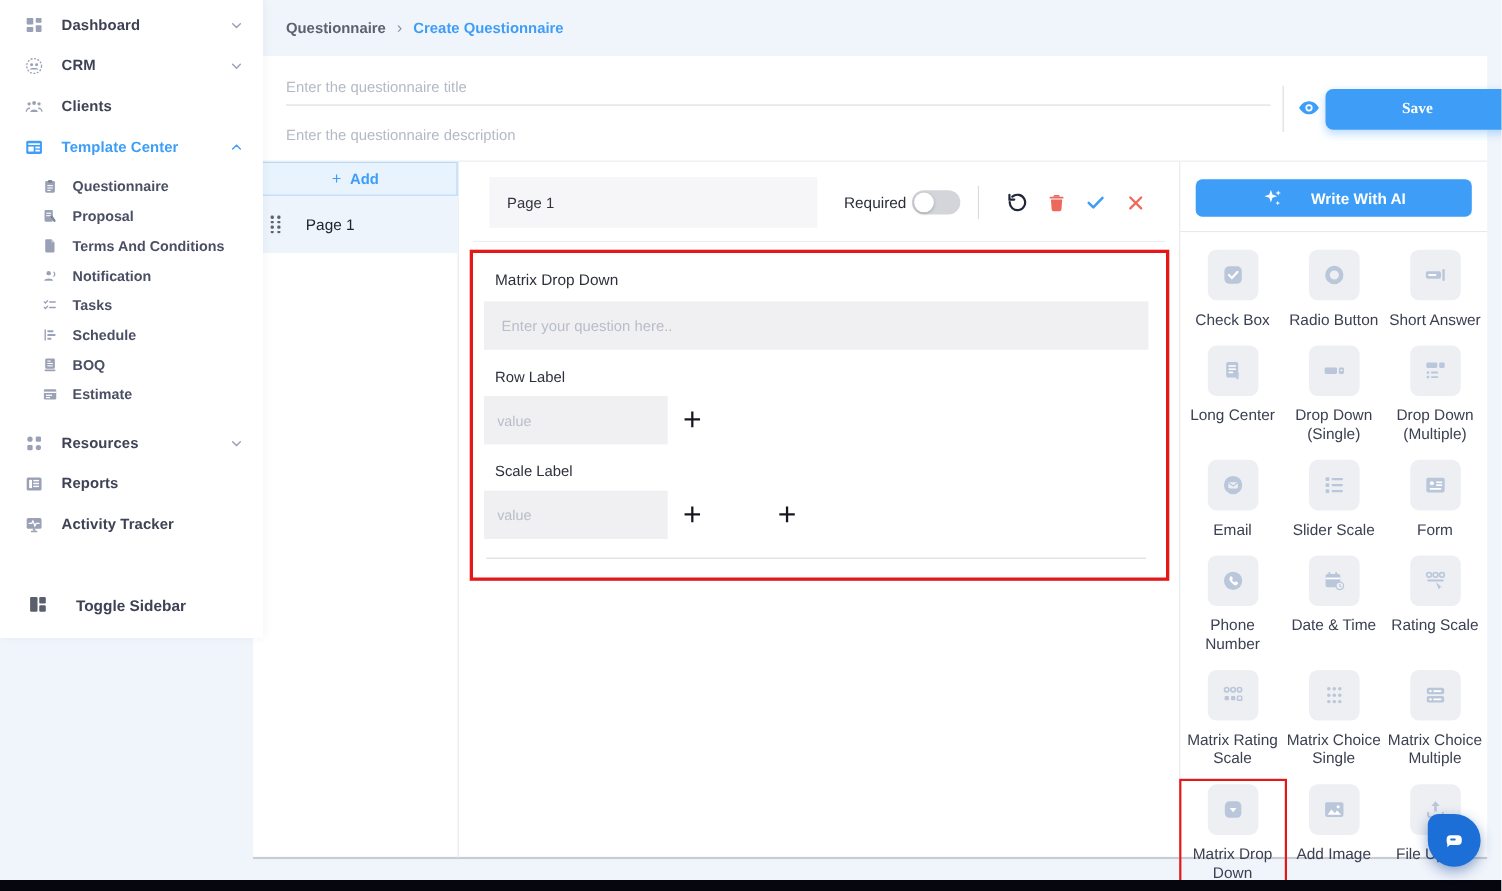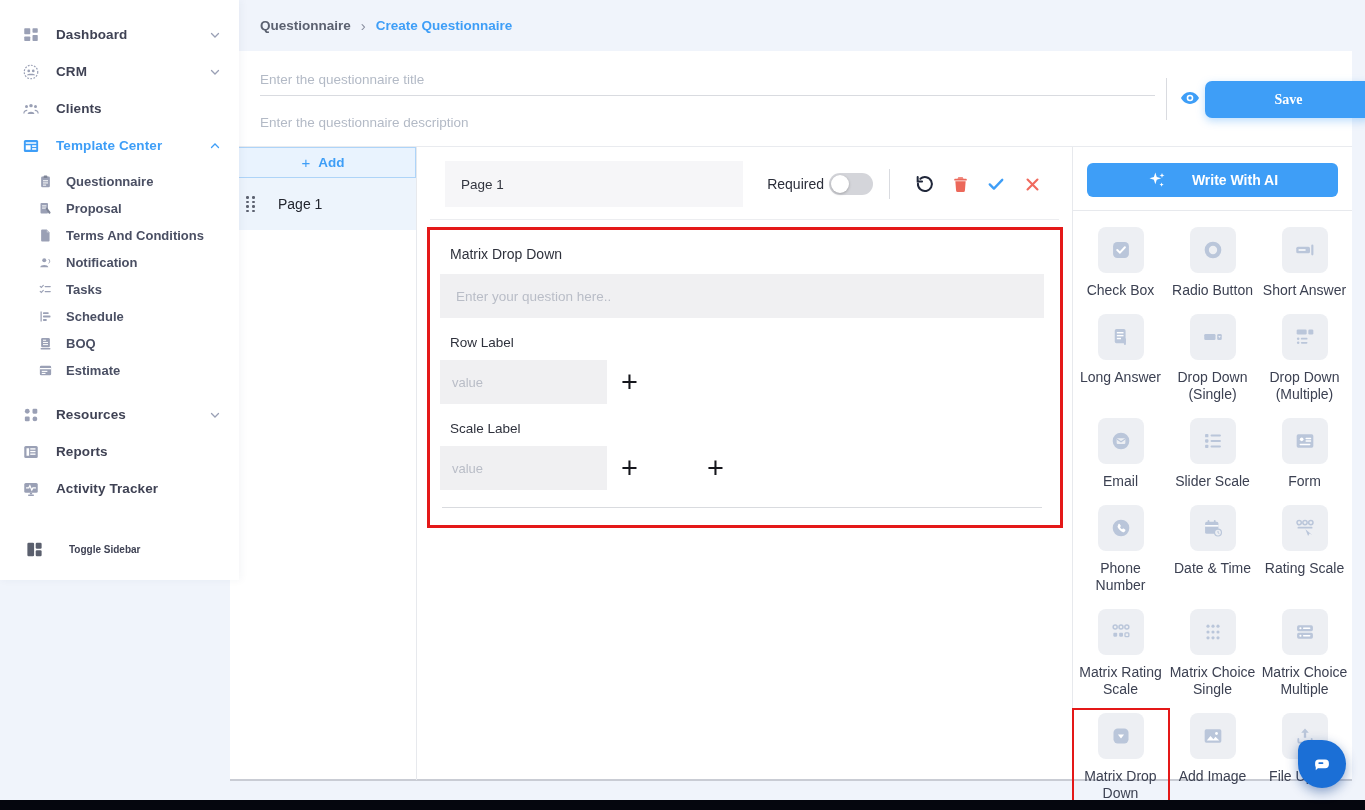--- a/index.html
+++ b/index.html
@@ -9,32 +9,32 @@
     background:#f0f4fb;
     position:relative; overflow:hidden;
     color:#3f4254;
   }
   svg { display:block; }
 
   
   .sidebar {
     position:absolute; left:0; top:0; width:239px; height:580px;
     background:#fff; box-shadow:2px 0 8px rgba(40,60,100,.05);
-    padding-top:16px; z-index:2;
+    padding-top:4px; z-index:2;
   }
   .side-item { height:37px; display:flex; align-items:center; padding:0 18px 0 22px; cursor:pointer; }
   .side-item .lbl { font-size:13.5px; font-weight:700; color:#3f4254; margin-left:16px; letter-spacing:.1px;}
   .side-item .chev { margin-left:auto; }
   .side-item.active .lbl { color:#3e9ef7; }
   .sub-list { padding:4px 0 2px 0; }
   .sub-item { height:27px; display:flex; align-items:center; padding-left:38px; cursor:pointer; }
   .sub-item .lbl { font-size:13px; font-weight:600; color:#4a4f63; margin-left:13px; }
   .gap-sm { height:10px; }
   .toggle-row { position:absolute; left:0; top:540px; width:100%; display:flex; align-items:center; padding-left:25px; cursor:pointer; }
-  .toggle-row .lbl { font-size:10px; font-weight:600; color:#3f4254; margin-left:25px; }
+  .toggle-row .lbl { font-size:14px; font-weight:600; color:#3f4254; margin-left:25px; }
 
   
   .breadcrumb {
     position:absolute; left:230px; top:0; width:1122px; height:51px;
     display:flex; align-items:center; padding-left:30px; font-size:13.5px;
   }
   .breadcrumb .root { color:#5b6170; font-weight:600; cursor:pointer;}
   .breadcrumb .sep { color:#8a90a0; margin:0 10px; font-size:15px; }
   .breadcrumb .cur { color:#3e9ef7; font-weight:600; }
 
@@ -476,21 +476,21 @@
         <div class="tile-cell">
           <div class="tile">
               <svg width="20" height="20" viewBox="0 0 24 24" fill="#bac6da">
                 <rect x="4.5" y="2.5" width="13" height="17" rx="2"></rect>
                 <rect x="7" y="6" width="8" height="1.7" fill="#fff"></rect>
                 <rect x="7" y="9.5" width="8" height="1.7" fill="#fff"></rect>
                 <rect x="7" y="13" width="5" height="1.7" fill="#fff"></rect>
                 <rect x="15.5" y="13.5" width="2.4" height="8" rx="1.2"></rect>
               </svg>
             </div>
-          <div class="tile-lbl">Long Answer</div>
+          <div class="tile-lbl">Long Center</div>
         </div>
 
         <div class="tile-cell">
           <div class="tile">
               <svg width="20" height="20" viewBox="0 0 24 24" fill="#bac6da">
                 <rect x="1.5" y="8.5" width="13.5" height="7" rx="1.5"></rect>
                 <rect x="17" y="8.5" width="5.5" height="7" rx="1.5"></rect>
                 <path d="M18.3 11h3l-1.5 2z" fill="#fff"></path>
               </svg>
             </div>

